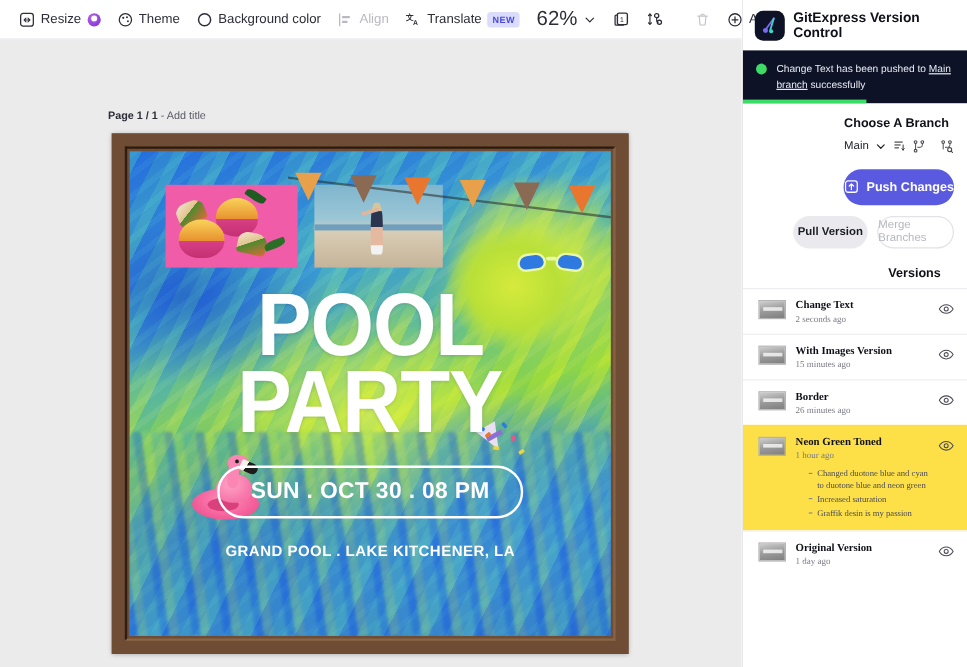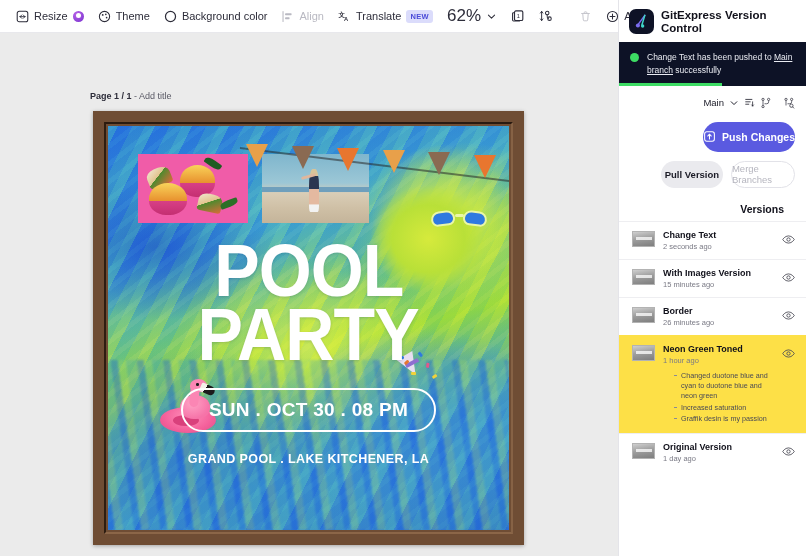--- a/index.html
+++ b/index.html
@@ -379,21 +379,21 @@
   }
   .btn-sec.outline {
     background: #ffffff; color: #b6b6bf;
     border: 1px solid #e2e2e8; font-weight: normal; cursor: default;
   }
 
   .versions-title {
     font-size: 10.5px; font-weight: bold; color: #10101a;
     padding: 15px 22px 6px 11px;
   }
-  .vlist { flex: 1; overflow: hidden; }
+  .vlist { flex: 1; overflow: hidden; font-family: Liberation Serif, serif; }
   .vrow {
     display: flex; align-items: flex-start; gap: 8px;
     padding: 8px 11px 8px 13px;
     border-top: 1px solid #eeeef1;
     cursor: pointer; position: relative;
   }
   .vrow.active { background: #fde047; border-top-color: transparent; }
   .vthumb {
     width: 23px; height: 16px; flex: none; margin-top: 1px;
     background: linear-gradient(170deg, #cfcfcf 0%, #9d9d9d 48%, #7e7e7e 100%);
@@ -630,20 +630,21 @@
       <div class="notif-row">
         <span class="notif-dot"></span>
         <div>
           <span>Change Text has been pushed to </span><span class="notif-link">Main branch</span><span> successfully</span>
         </div>
       </div>
       <div class="notif-bar" style="width: 55%;"></div>
     </div>
 
     <div class="sect">
+      <div class="sect-title">Choose A Branch</div>
       <div class="branch-row">
         <span class="branch-name">Main</span>
         <span class="icon">
           <svg width="10" height="10" viewBox="0 0 16 16">
               <path d="M3.5 6l4.5 4.5L12.5 6" stroke="#22222e" stroke-width="1.6" fill="none" stroke-linecap="round" stroke-linejoin="round"></path>
             </svg>
         </span>
         <span class="icon">
           <svg width="11" height="11" viewBox="0 0 16 16">
               <path d="M2.5 3.5h9M2.5 7h6.5M2.5 10.5h4.5" stroke="#22222e" stroke-width="1.2" stroke-linecap="round"></path>

